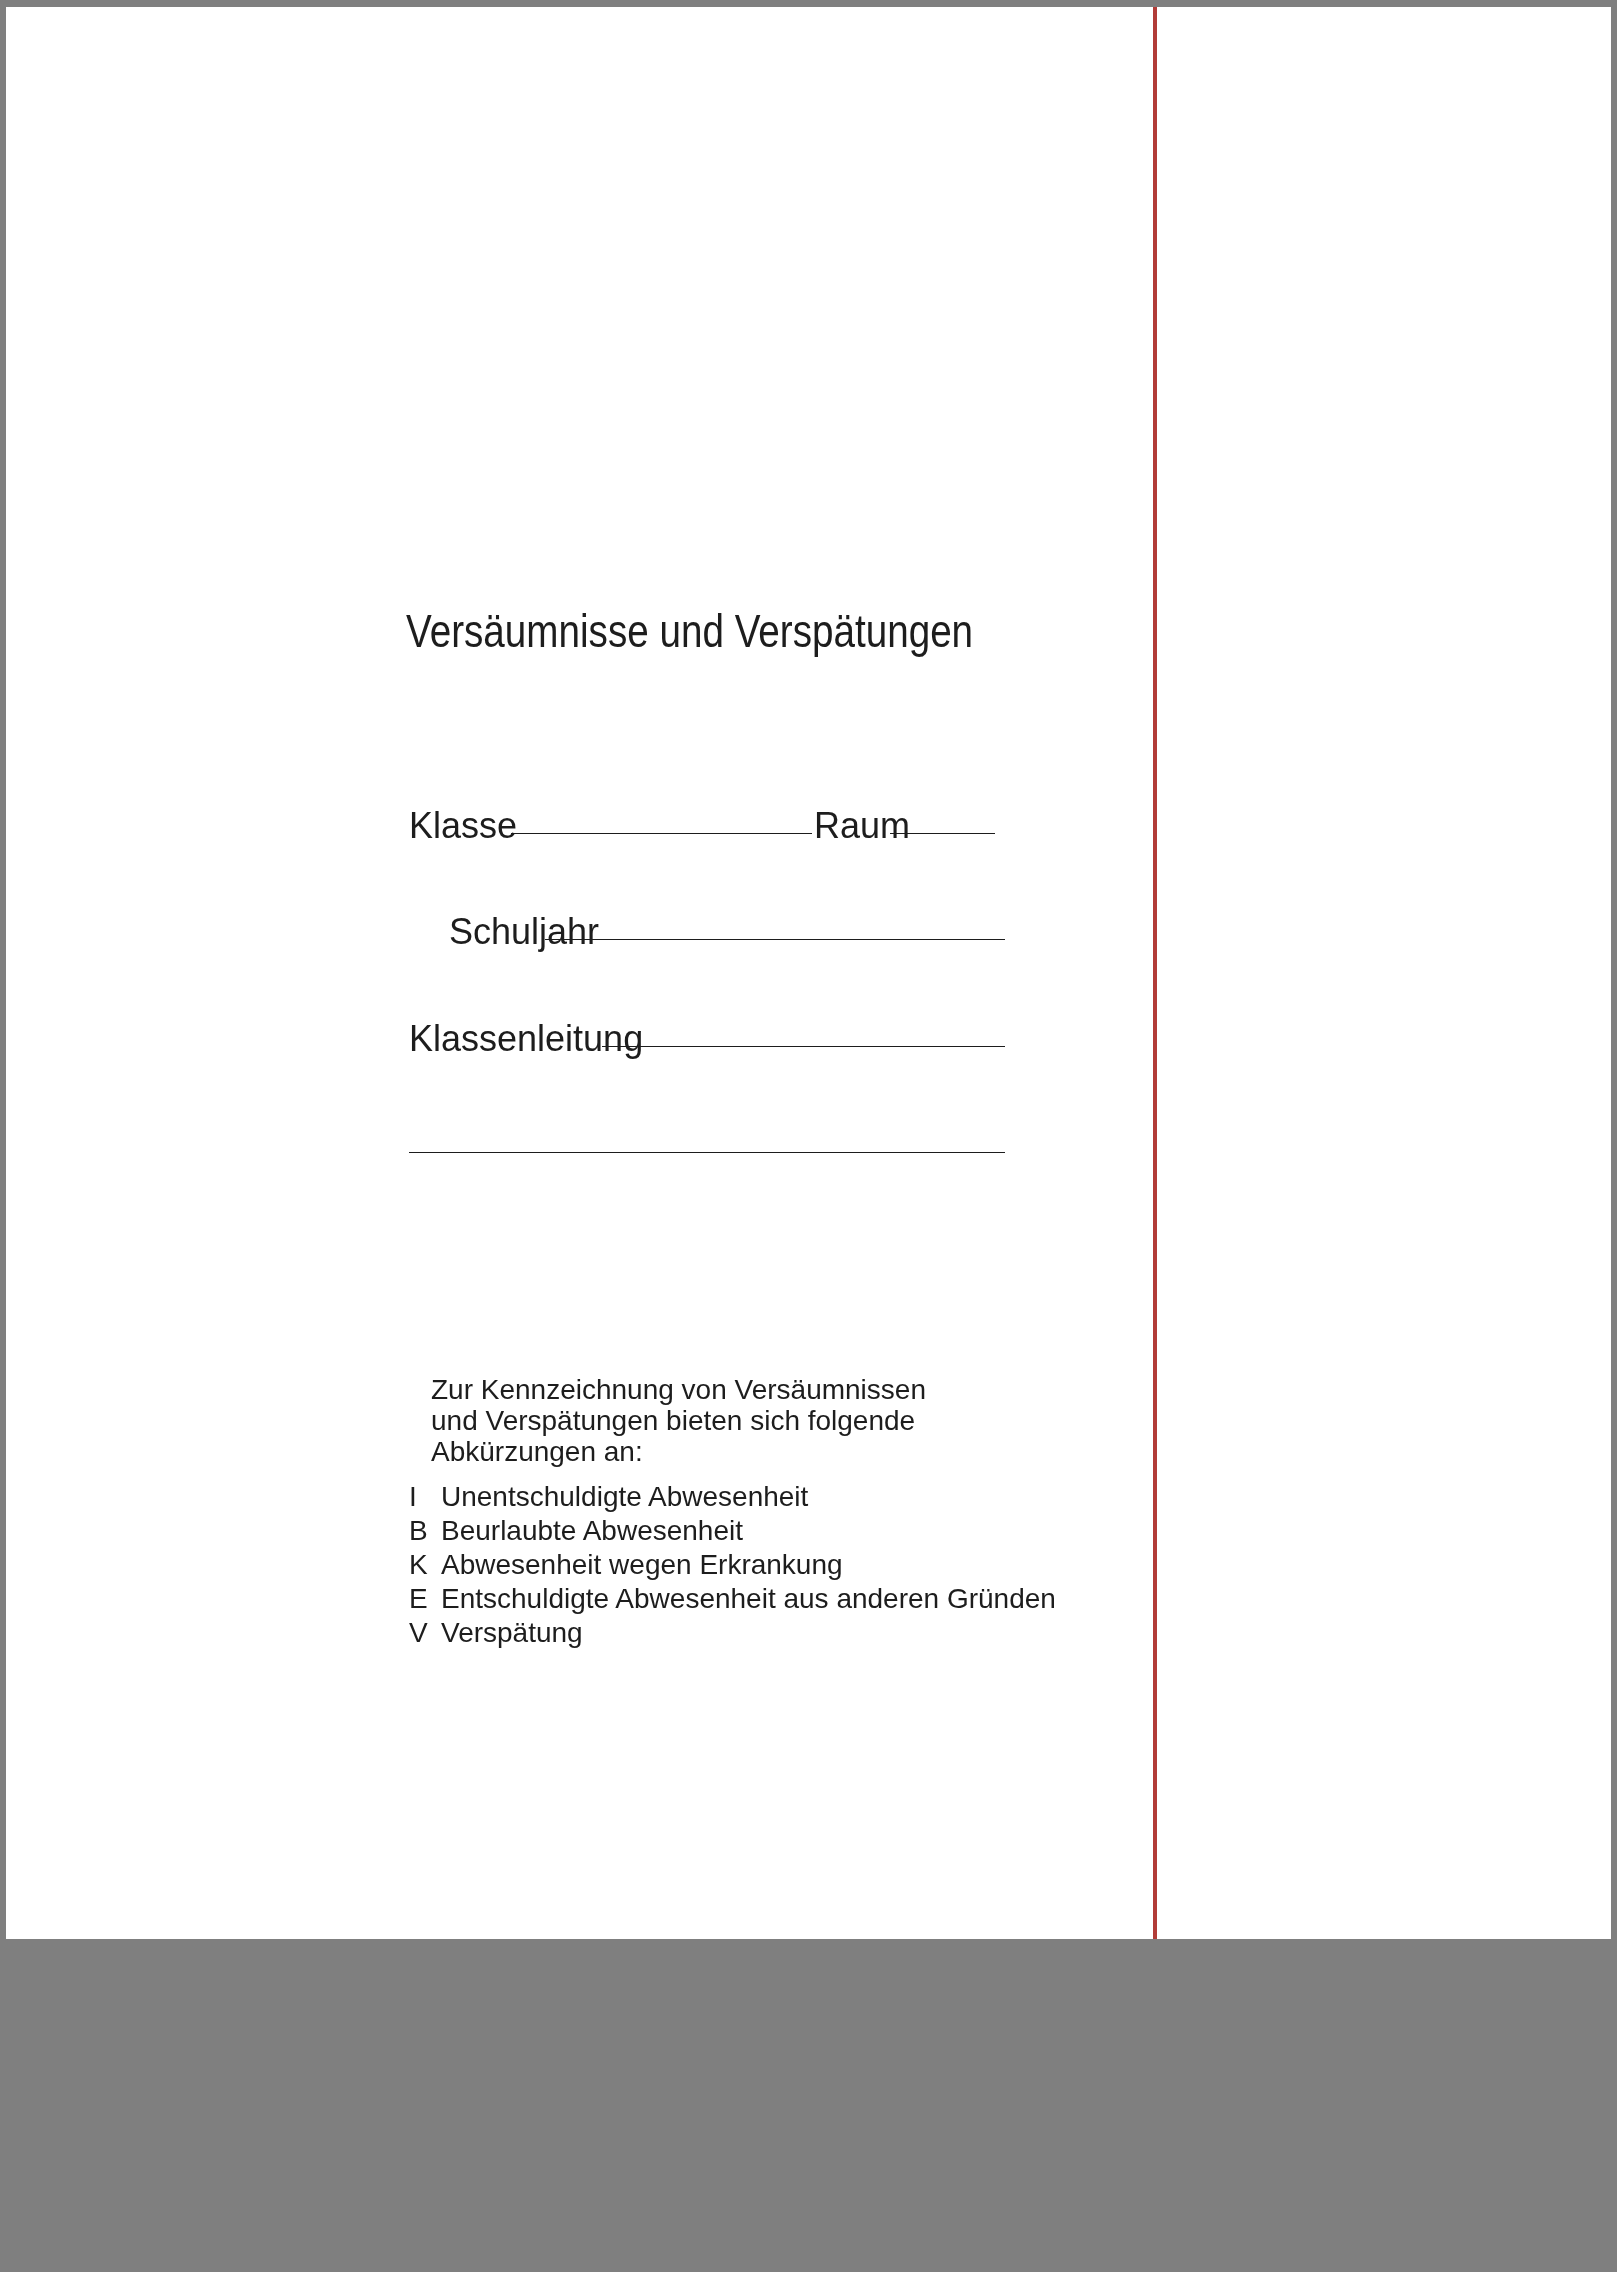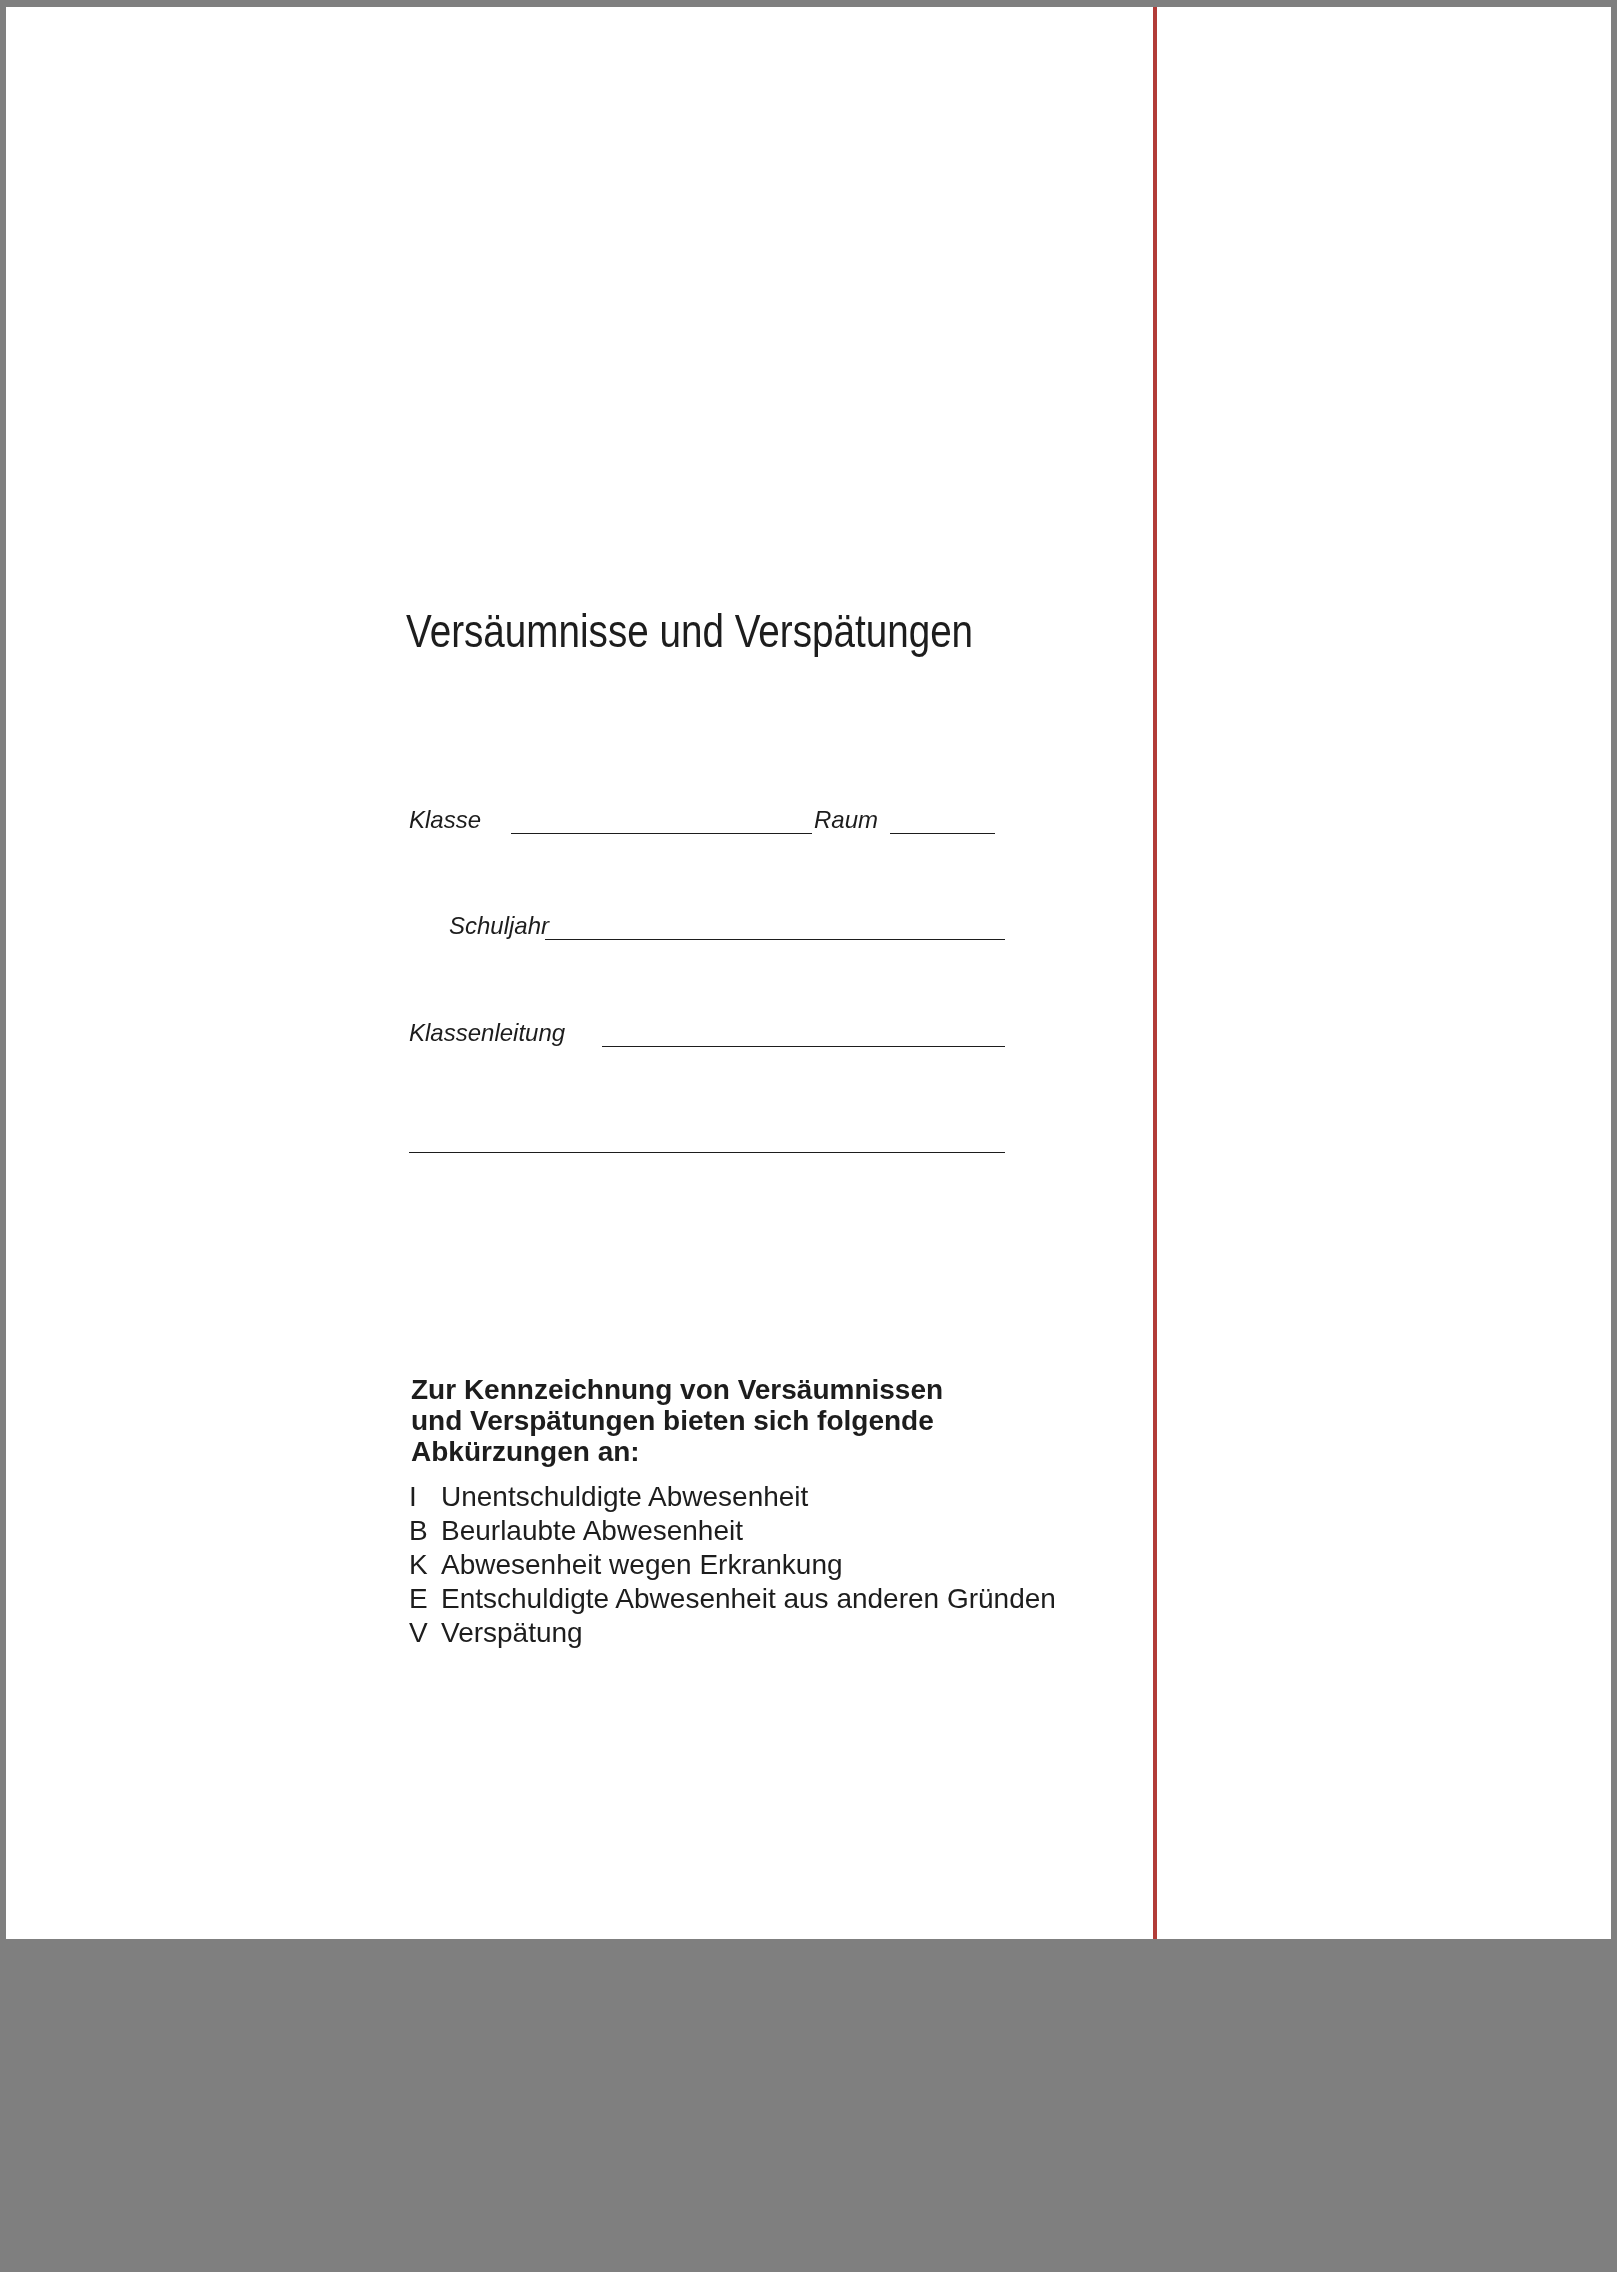--- a/index.html
+++ b/index.html
@@ -37,37 +37,35 @@
     left: 406px;
     top: 608px;
     font-size: 46px;
     line-height: 1;
     white-space: nowrap;
     transform: scaleX(0.84);
     transform-origin: 0 0;
     letter-spacing: 0px;
   }
   .label {
-    font-size: 24px;
+    font-size: 36px;
     line-height: 1;
     white-space: nowrap;
-    font-style: italic;
   }
   .fill-line {
     position: absolute;
     height: 0;
     border-top: 1.9px solid #1d1d1d;
   }
   .note {
-    left: 411px;
+    left: 431px;
     top: 1374px;
     font-size: 28px;
     line-height: 31px;
     white-space: nowrap;
-    font-weight: bold;
   }
   .abbr-list {
     left: 409px;
     top: 1480px;
     font-size: 28px;
     line-height: 34px;
   }
   .abbr-row { display: flex; white-space: nowrap; }
   .abbr-code { display: inline-block; width: 32px; flex: 0 0 32px; }
 </style>

